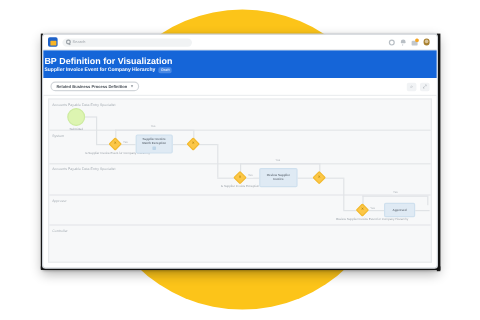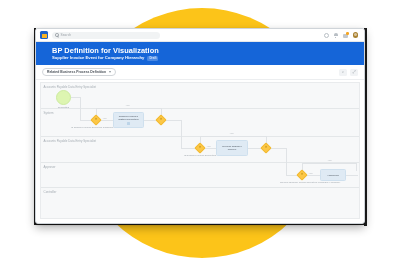--- a/index.html
+++ b/index.html
@@ -94,21 +94,21 @@
     background:#a8802f; position:relative; overflow:hidden;
   }
   .ic-avatar::after{
     content:""; position:absolute; left:1.2px; top:1px;
     width:3px; height:3px; border-radius:50%; background:#d8c39b;
   }
 
   
   .bluehdr {
     background:#1565d8; color:#ffffff;
-    padding:4px 8px 4px 16px;
+    padding:4px 8px 4px 1px;
     flex: 0 0 auto;
   }
   .bh-title { font-size:7.4px; font-weight:bold; letter-spacing:0.05px; line-height:9px; }
   .bh-sub {
     font-size:4.2px; font-weight:bold; line-height:6px;
     display:flex; align-items:center; gap:3px; opacity:0.97;
   }
   .bh-badge {
     display:inline-block; font-size:3px; font-weight:bold;
     background:#4b8ae4; color:#d8e6fb;

